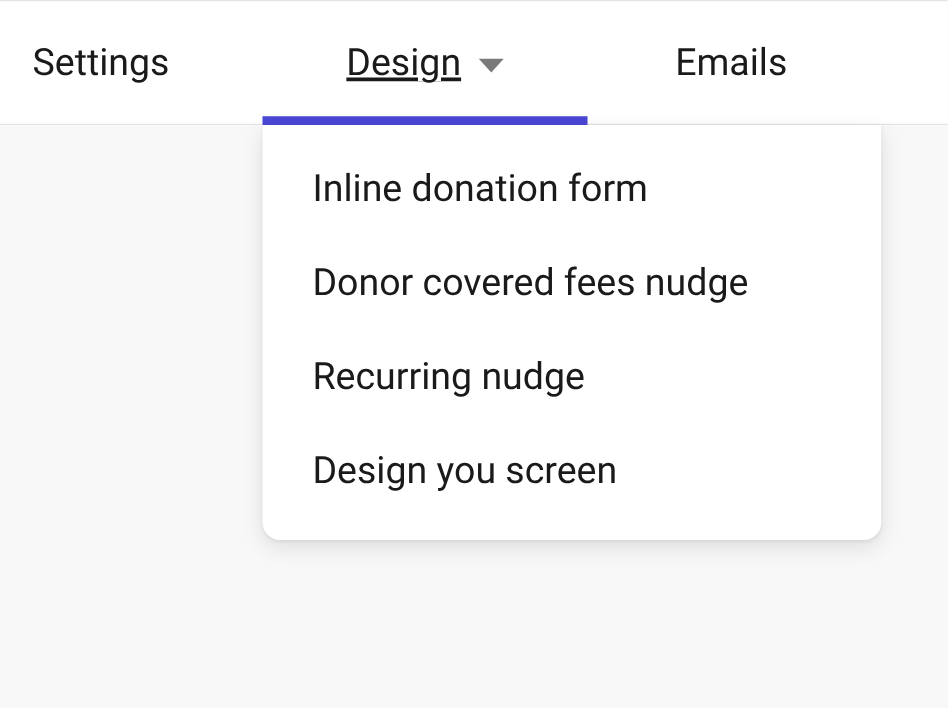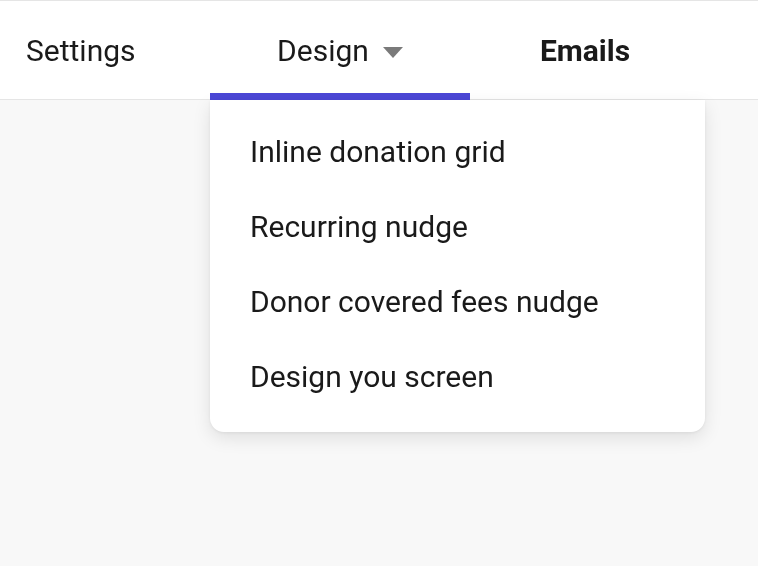--- a/index.html
+++ b/index.html
@@ -34,25 +34,25 @@
       position: relative;
       gap: 14px;
     }
     .tab-settings {
       width: 210px;
       justify-content: flex-start;
       padding-left: 26px;
     }
     .tab-design {
       width: 260px;
+      text-decoration: underline;
     }
     .tab-emails {
       width: 210px;
       padding-left: 50px;
-      font-weight: bold;
     }
     .tab-active-indicator {
       position: absolute;
       bottom: -1px;
       left: 0;
       right: 0;
       height: 7px;
       background: #4b47d6;
     }
     .caret-icon {
@@ -97,24 +97,24 @@
   </div>
 
   <div class="tab tab-emails">
     <span>Emails</span>
   </div>
 
 </div>
 
 <div class="dropdown">
   <div class="dropdown-item">
-    <span>Inline donation grid</span>
+    <span>Inline donation form</span>
+  </div>
+  <div class="dropdown-item">
+    <span>Donor covered fees nudge</span>
   </div>
   <div class="dropdown-item">
     <span>Recurring nudge</span>
-  </div>
-  <div class="dropdown-item">
-    <span>Donor covered fees nudge</span>
   </div>
   <div class="dropdown-item">
     <span>Design you screen</span>
   </div>
 </div>
 
 </body></html>

